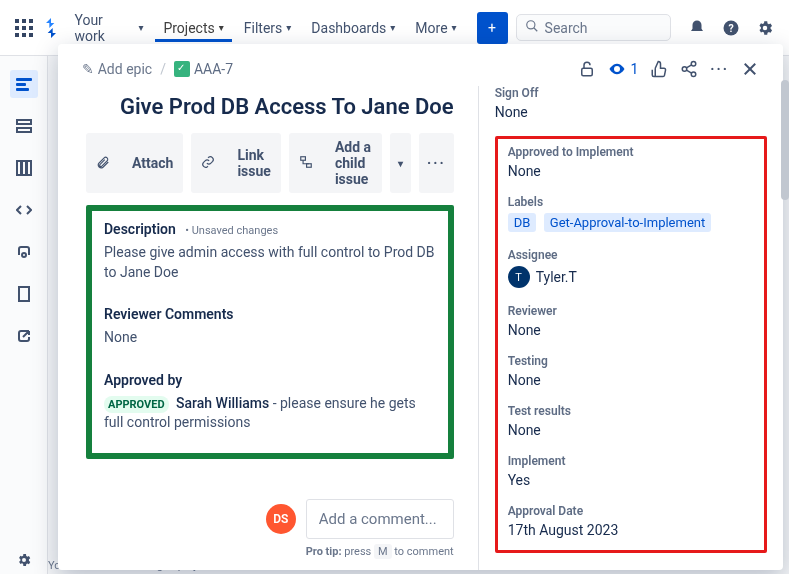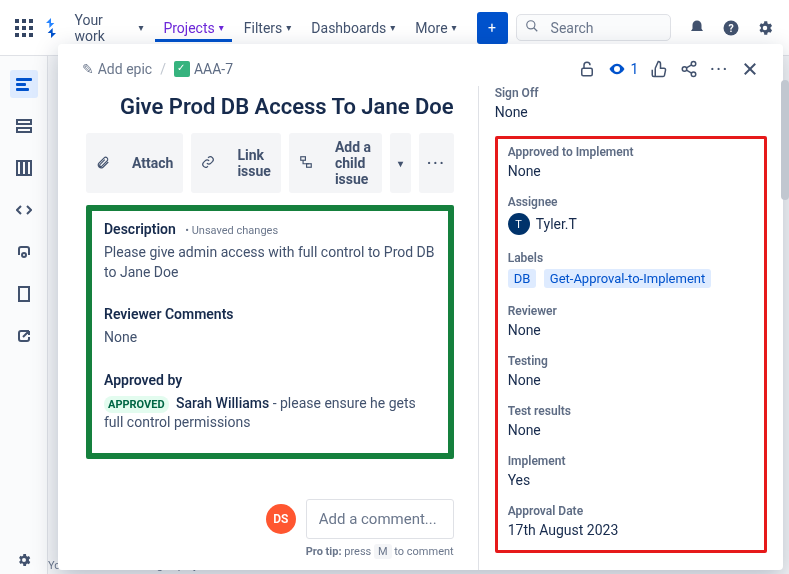--- a/index.html
+++ b/index.html
@@ -25,38 +25,38 @@
     gap: 4px;
   }
   .topnav .nav-icon { width: 24px; height: 24px; display:flex; align-items:center; justify-content:center; color:#344563; cursor:pointer;}
   .topnav .nav-item {
     padding: 6px 8px;
     color: #42526E;
     font-size: 14px;
     display:flex; align-items:center; gap:4px;
     cursor:pointer;
   }
-  .topnav .nav-item.active { color: #6d28d9; border-bottom: 3px solid #0052CC; padding-bottom:3px;}
+  .topnav .nav-item.active { color: #404040; border-bottom: 3px solid #0052CC; padding-bottom:3px;}
   .chev { font-size:10px; color:inherit;}
   .topnav .create-btn {
     width: 32px; height: 32px;
     background: #0052CC;
     color: #fff;
     border-radius: 3px;
     display:flex; align-items:center; justify-content:center;
     margin-left: 8px;
     cursor:pointer;
   }
   .topnav .spacer { flex:1; }
   .search-box {
     background: #fafbfc;
     border: 1px solid #dfe1e6;
     border-radius: 5px;
     padding: 4px 8px;
-    display:flex; align-items:center; gap:12px;
+    display:flex; align-items:center; gap:6px;
     color:#6B778C;
     width: 160px;
   }
   .topnav .right-icons { display:flex; gap:10px; margin-left:10px; color:#42526E;}
   .right-icons > div { cursor:pointer; width:24px; height:24px; display:flex; align-items:center; justify-content:center;}
 
   
   .leftrail {
     position: absolute;
     top: 56px; left: 0; bottom: 0;
@@ -422,36 +422,36 @@
       </div>
 
       <div class="red-box-side">
 
         <div class="side-field">
           <div class="side-label">Approved to Implement</div>
           <div class="side-value">None</div>
         </div>
 
         <div class="side-field">
+          <div class="side-label">Labels</div>
+          <div class="side-value">
+            <span class="label-chip">DB</span>
+            <span class="label-chip">Get-Approval-to-Implement</span>
+          </div>
+        </div>
+
+        <div class="side-field">
           <div class="side-label">Assignee</div>
           <div class="side-value user-chip">
             <div class="user-dot">T</div>
             <span>Tyler.T</span>
           </div>
         </div>
 
         <div class="side-field">
-          <div class="side-label">Labels</div>
-          <div class="side-value">
-            <span class="label-chip">DB</span>
-            <span class="label-chip">Get-Approval-to-Implement</span>
-          </div>
-        </div>
-
-        <div class="side-field">
           <div class="side-label">Reviewer</div>
           <div class="side-value">None</div>
         </div>
 
         <div class="side-field">
           <div class="side-label">Testing</div>
           <div class="side-value">None</div>
         </div>
 
         <div class="side-field">

